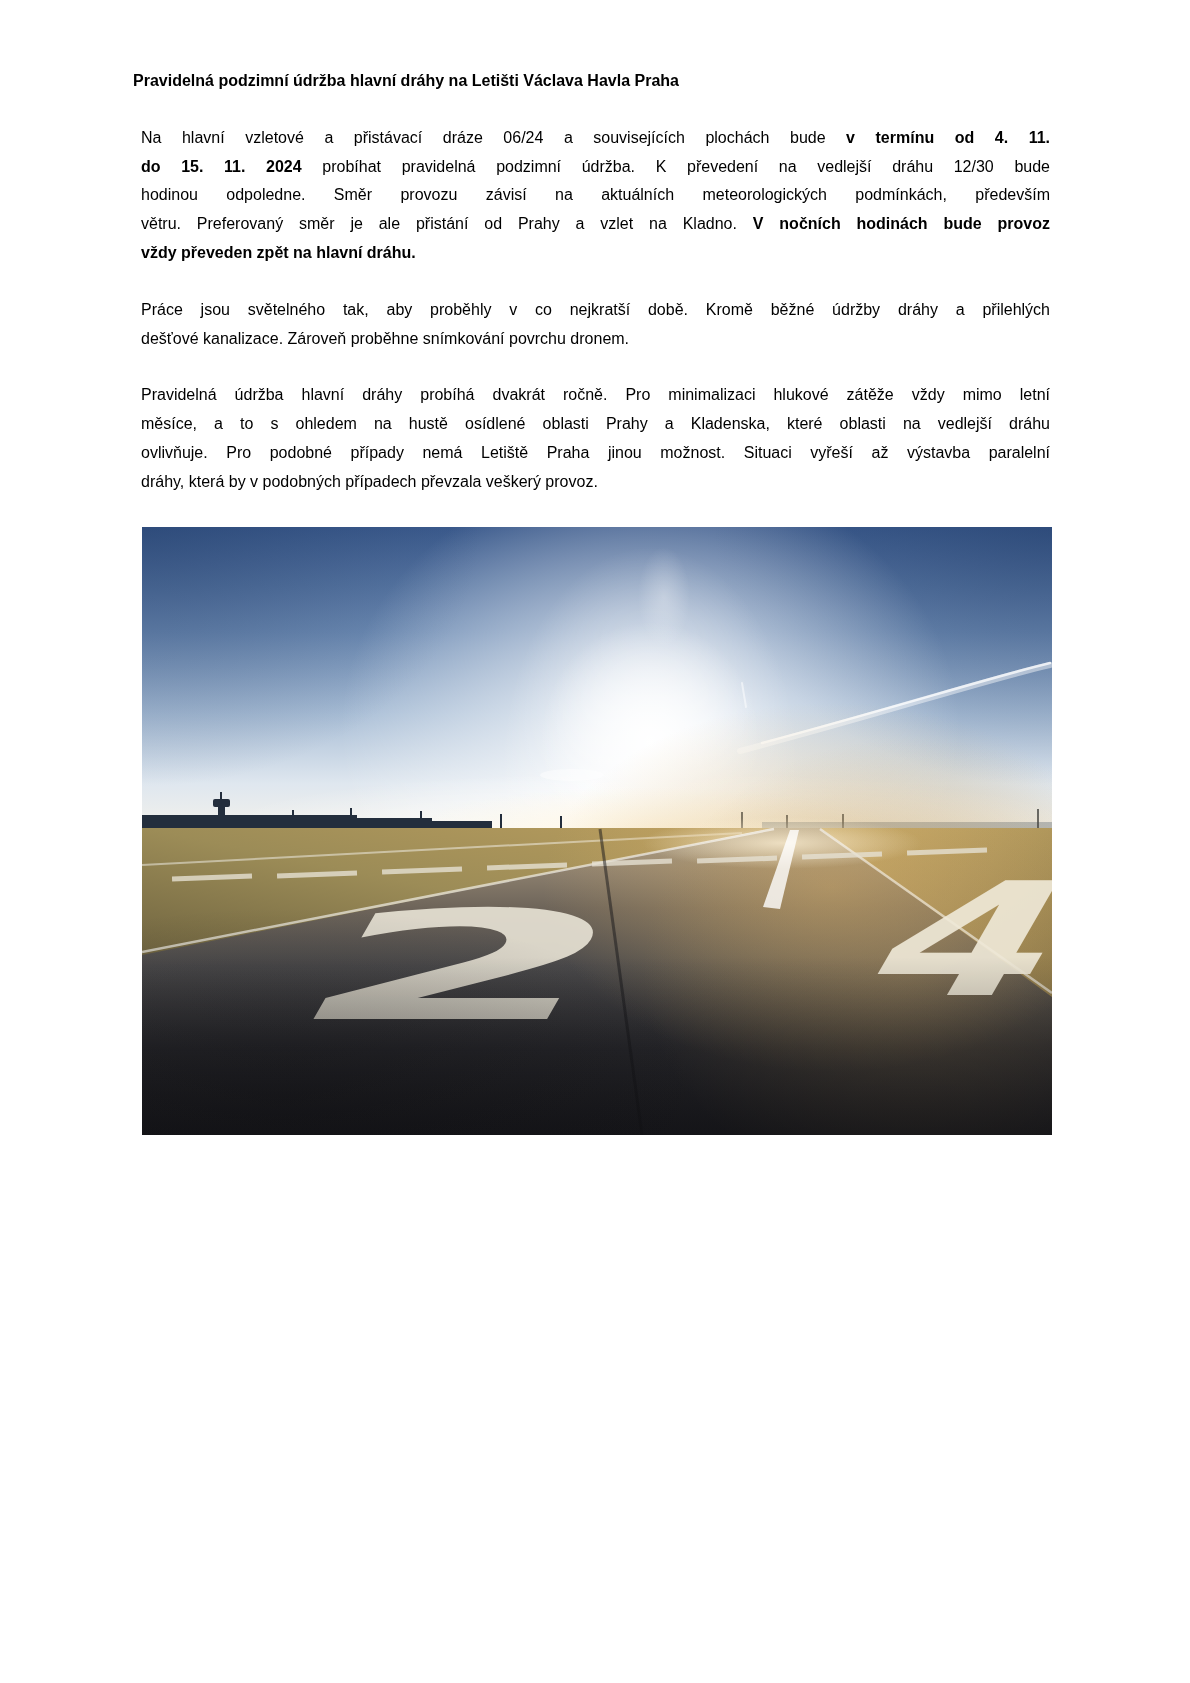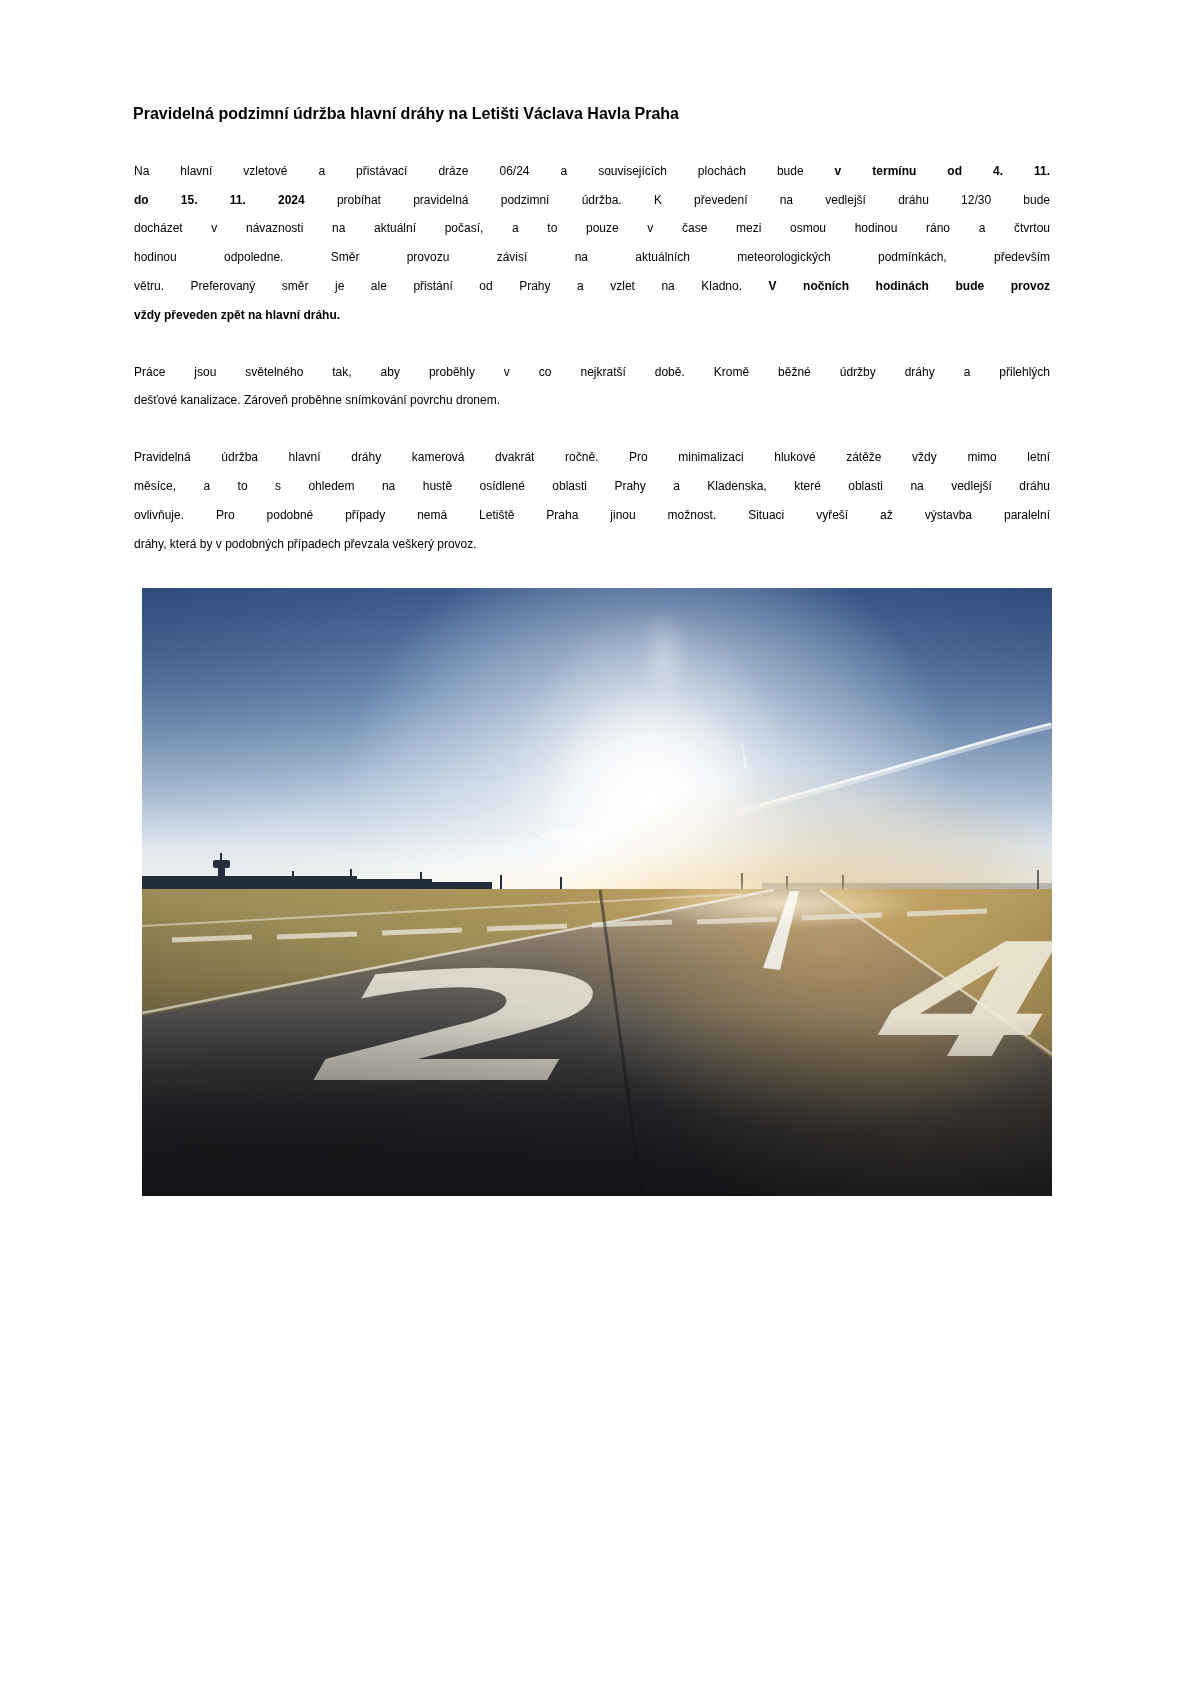--- a/index.html
+++ b/index.html
@@ -9,29 +9,29 @@
     margin:0 auto;
     background:var(--page-bg,#ffffff);
     font-family:"Liberation Sans","DejaVu Sans",sans-serif;
     color:var(--text-color,#000000);
     overflow:hidden;
   }
   .content{
     position:absolute;
     left:133px;top:0;
     width:917px;
-    padding-top:100px;
+    padding-top:67px;
   }
   .doc-title{
     font-size:16px;
     font-weight:700;
     line-height:28.8px;
     margin:0 0 28px 0;
   }
-  .para{margin:0 0 28px 1px;font-size:12px;}
+  .para{margin:0 0 28px 8px;font-size:16px;}
   .line{
     line-height:28.8px;
     text-align:justify;
     text-align-last:justify;
     white-space:normal;
   }
   .line.last{text-align-last:left;}
   .line .b{font-weight:700;}
   figure.photo{
     margin:30px 0 0 9px;
@@ -46,31 +46,30 @@
 
 <div class="page">
   <div class="content">
 
     <h1 class="doc-title">Pravidelná podzimní údržba hlavní dráhy na Letišti Václava Havla Praha</h1>
 
     <div>
         <div class="para">
           <div class="line"><span>Na hlavní vzletové a přistávací dráze 06/24 a souvisejících plochách bude </span><span class="b">v termínu od 4. 11.</span></div>
           <div class="line"><span class="b">do 15. 11. 2024</span><span> probíhat pravidelná podzimní údržba. K převedení na vedlejší dráhu 12/30 bude</span></div>
-          <div class="line"><span>docházet v návaznosti na aktuální počasí, a to pouze v čase mezi osmou hodinou ráno a čtvrtou</span></div>
           <div class="line"><span>hodinou odpoledne. Směr provozu závisí na aktuálních meteorologických podmínkách, především</span></div>
           <div class="line"><span>větru. Preferovaný směr je ale přistání od Prahy a vzlet na Kladno. </span><span class="b">V nočních hodinách bude provoz</span></div>
           <div class="line last"><span class="b">vždy převeden zpět na hlavní dráhu.</span></div>
         </div>
         <div class="para">
           <div class="line"><span>Práce jsou světelného tak, aby proběhly v co nejkratší době. Kromě běžné údržby dráhy a přilehlých</span></div>
           <div class="line last"><span>dešťové kanalizace. Zároveň proběhne snímkování povrchu dronem.</span></div>
         </div>
         <div class="para">
-          <div class="line"><span>Pravidelná údržba hlavní dráhy kamerová dvakrát ročně. Pro minimalizaci hlukové zátěže vždy mimo letní</span></div>
+          <div class="line"><span>Pravidelná údržba hlavní dráhy probíhá dvakrát ročně. Pro minimalizaci hlukové zátěže vždy mimo letní</span></div>
           <div class="line"><span>měsíce, a to s ohledem na hustě osídlené oblasti Prahy a Kladenska, které oblasti na vedlejší dráhu</span></div>
           <div class="line"><span>ovlivňuje. Pro podobné případy nemá Letiště Praha jinou možnost. Situaci vyřeší až výstavba paralelní</span></div>
           <div class="line last"><span>dráhy, která by v podobných případech převzala veškerý provoz.</span></div>
         </div>
       </div>
 
     <figure class="photo">
       <svg viewBox="0 0 910 608" preserveAspectRatio="none">
         <defs>
           <linearGradient id="skyGrad" x1="0" y1="0" x2="0" y2="1">

